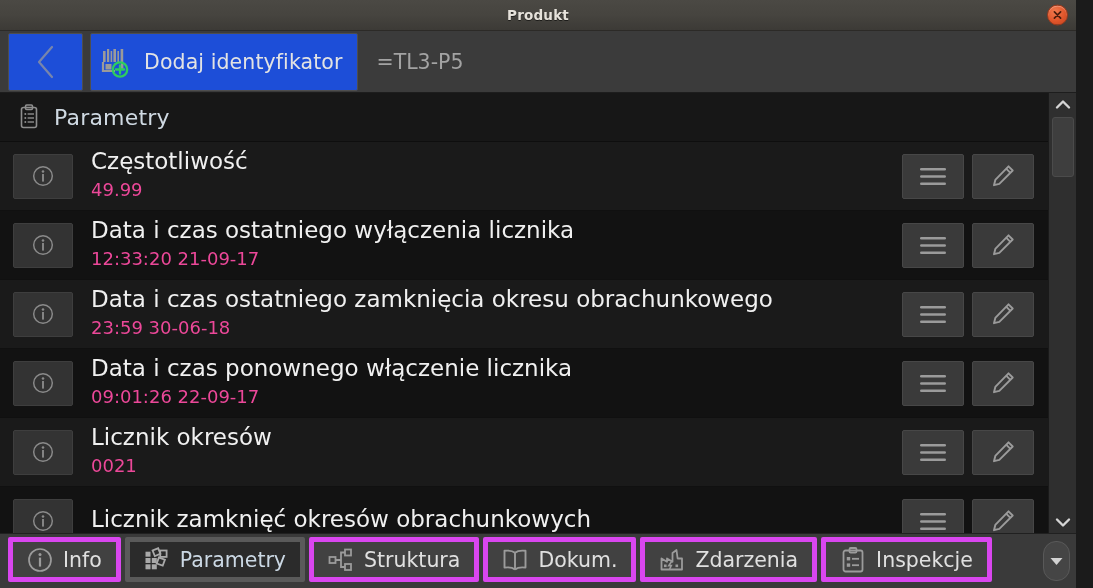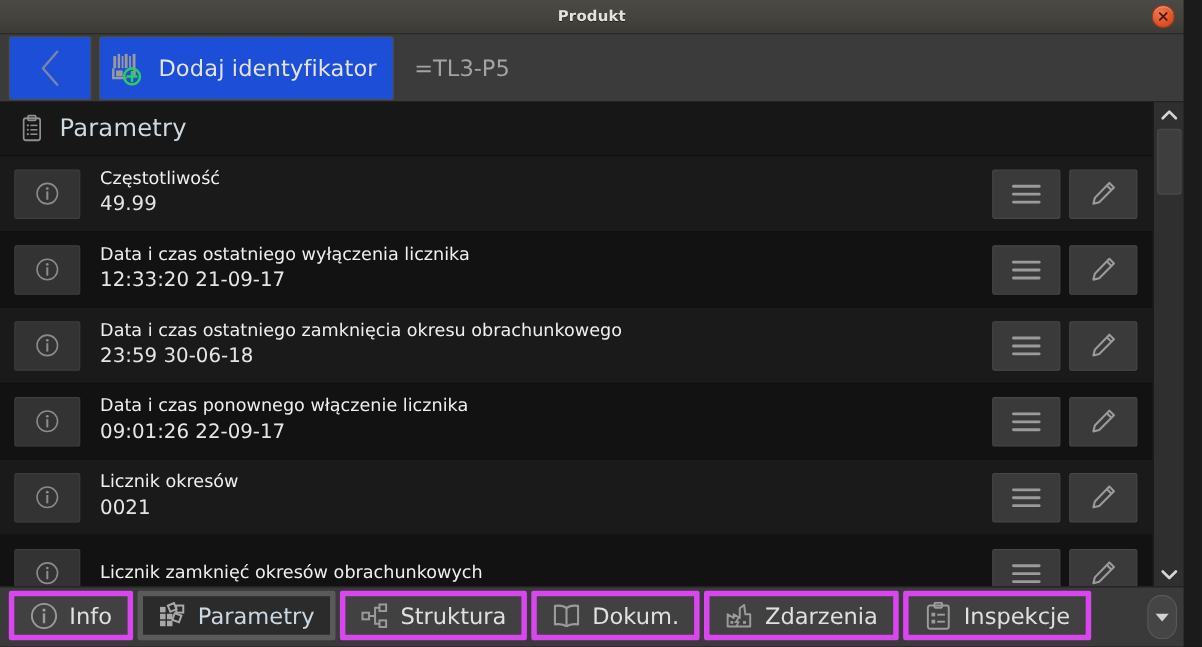--- a/index.html
+++ b/index.html
@@ -90,25 +90,25 @@
 
   .info-btn {
     width:60px; height:45px; flex:0 0 60px;
     background:#333333; border:1px solid #3e3e3e; border-radius:2px;
     display:flex; align-items:center; justify-content:center;
     cursor:pointer;
   }
 
   .row-texts { flex:1 1 auto; min-width:0; margin-left:18px; padding-bottom:2px; }
   .row-label {
-    font-size:16px; color:#f0f0f0; line-height:1.12;
+    font-size:23px; color:#f0f0f0; line-height:1.12;
     white-space:nowrap; overflow:hidden;
   }
   .row-value {
-    font-size:18px; color:#e5e5e5; line-height:1.3; margin-top:3px;
+    font-size:18px; color:#ec4899; line-height:1.3; margin-top:3px;
     white-space:nowrap;
   }
 
   .row-actions { display:flex; gap:8px; flex:0 0 auto; margin-left:10px; }
   .act-btn {
     width:62px; height:45px;
     background:#3a3a3a; border:1px solid #474747; border-radius:2px;
     display:flex; align-items:center; justify-content:center;
     cursor:pointer;
   }

